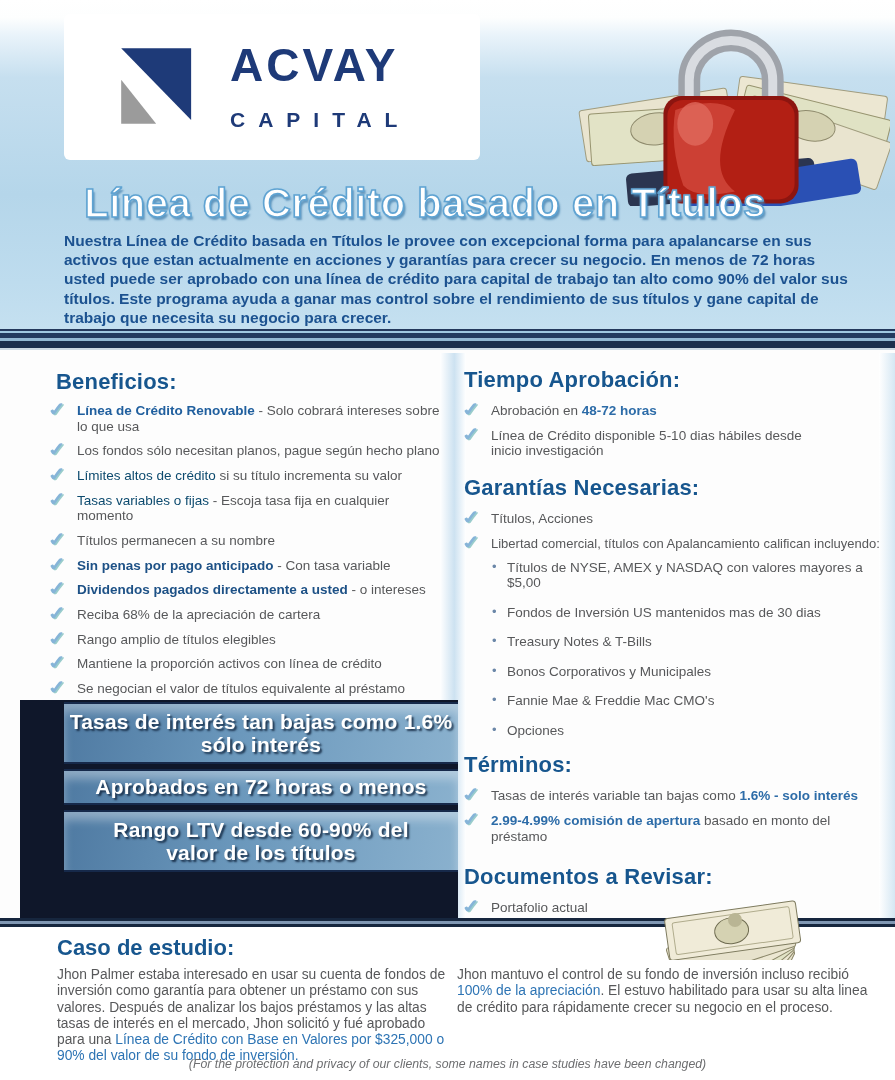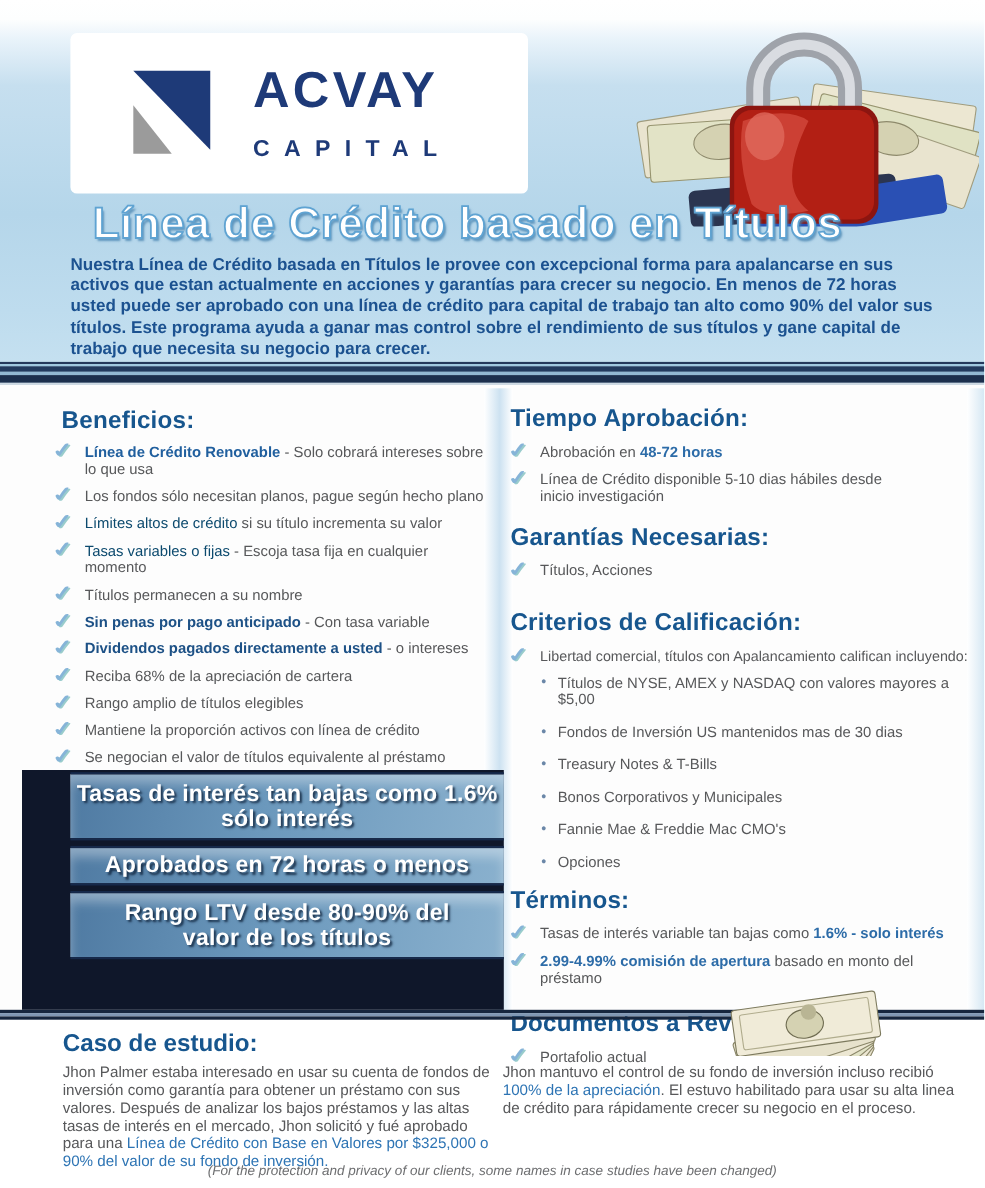--- a/index.html
+++ b/index.html
@@ -2,21 +2,21 @@
 <html><head>
 <meta charset="utf-8">
 <style>
   * { margin:0; padding:0; box-sizing:border-box; }
   html,body { width:895px; background:#ffffff; font-family:"Liberation Sans", sans-serif; }
   .page { position:relative; width:895px; height:1080px; overflow:hidden; background:#ffffff; }
 
   
   .header-bg { position:absolute; top:0; left:0; width:895px; height:353px;
     background:linear-gradient(180deg,#ffffff 0%,#fdfefe 5%,#e9f3fa 10%,#c6dfef 22%,#b5d6ea 55%,#bedcee 80%,#c8e2f1 100%); }
-  .logo-box { position:absolute; left:64px; top:30px; width:416px; height:146px; background:#ffffff;
+  .logo-box { position:absolute; left:64px; top:14px; width:416px; height:146px; background:#ffffff;
     border-radius:6px; display:flex; align-items:center; padding-left:48px; }
   .logo-mark { width:92px; height:96px; margin-right:26px; flex:none; }
   .logo-text { display:flex; flex-direction:column; }
   .logo-name { font-size:46px; font-weight:bold; color:#1e3a78; letter-spacing:3px; line-height:1; }
   .logo-sub { font-size:21px; color:#1e3a78; letter-spacing:13px; margin-top:20px; font-weight:bold; }
 
   .lock-art { position:absolute; left:572px; top:14px; width:318px; height:192px; }
 
   
   .page-title { position:absolute; top:181px; left:40px; width:770px; text-align:center;
@@ -169,39 +169,38 @@
 
     <div class="banner-zone">
       <div class="banner b1">
         <span>Tasas de interés tan bajas como 1.6%</span>
         <span>sólo interés</span>
       </div>
       <div class="banner b2">
         <span>Aprobados en 72 horas o menos</span>
       </div>
       <div class="banner b3">
-        <span>Rango LTV desde 80-90% del</span>
+        <span>Rango LTV desde 60-90% del</span>
         <span>valor de los títulos</span>
       </div>
     </div>
   </div>
 
   <div class="right-col">
     <h2 class="sec">Tiempo Aprobación:</h2>
     <ul class="checklist">
       <li><span class="chk">✓</span><span>Abrobación en </span><span class="strong-blue">48-72 horas</span></li>
       <li style="width:360px;"><span class="chk">✓</span><span>Línea de Crédito disponible 5-10 dias hábiles desde inicio investigación</span></li>
     </ul>
 
     <h2 class="sec" style="margin-top:16px;">Garantías Necesarias:</h2>
     <ul class="checklist">
       <li><span class="chk">✓</span><span>Títulos, Acciones</span></li>
     </ul>
 
-    <h2 class="sec" style="margin-top:26px;">Criterios de Calificación:</h2>
     <ul class="checklist">
       <li style="font-size:13px;"><span class="chk">✓</span><span>Libertad comercial, títulos con Apalancamiento califican incluyendo:</span></li>
     </ul>
     <ul class="dotlist">
       <li><span class="dot">•</span><span>Títulos de NYSE, AMEX y NASDAQ con valores mayores a $5,00</span></li>
       <li><span class="dot">•</span><span>Fondos de Inversión US  mantenidos mas de 30 dias</span></li>
       <li><span class="dot">•</span><span>Treasury Notes &amp; T-Bills</span></li>
       <li><span class="dot">•</span><span>Bonos Corporativos y Municipales</span></li>
       <li><span class="dot">•</span><span>Fannie Mae &amp; Freddie Mac CMO's</span></li>
       <li><span class="dot">•</span><span>Opciones</span></li>

